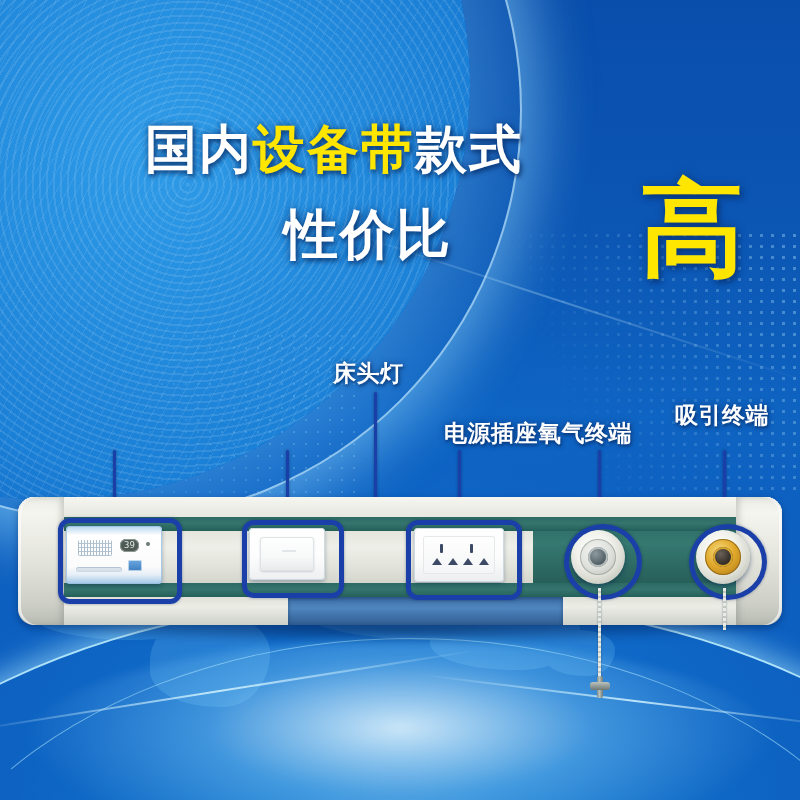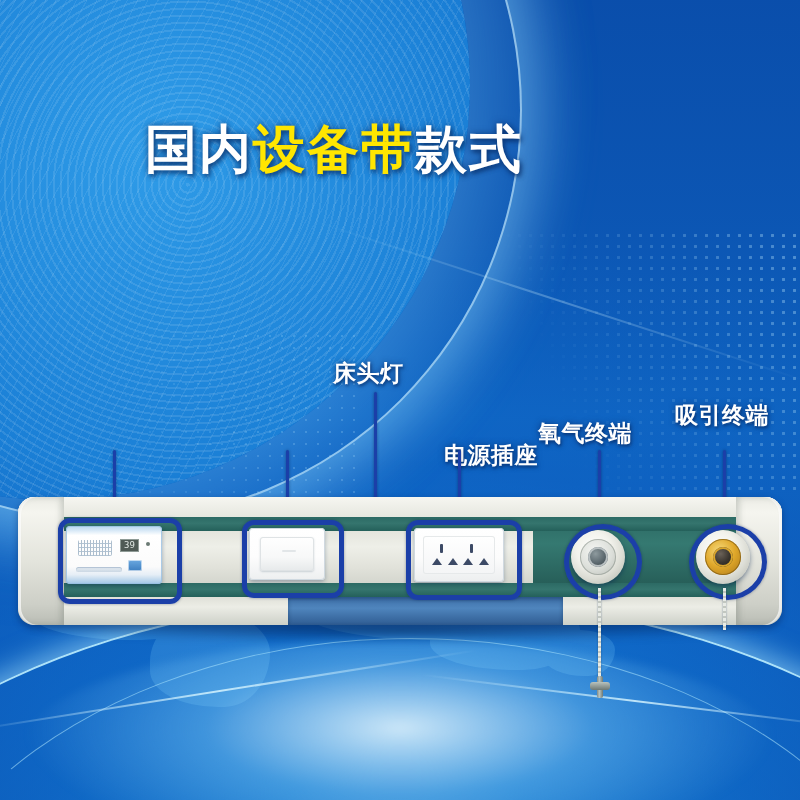--- a/index.html
+++ b/index.html
@@ -125,21 +125,21 @@
     background:linear-gradient(180deg,#f6f6f1 0%,#e6e7df 100%);}
 
   
   .intercom{position:absolute;left:66px;top:526px;width:96px;height:58px;border-radius:4px;
     background:linear-gradient(180deg,#b7d7ef 0%,#cfe4f5 6%,#ffffff 16%,#fbfbfb 70%,#e6eef6 84%,#9fc6e6 100%);
     box-shadow:0 2px 4px rgba(10,40,80,.35), inset 0 0 0 1px rgba(150,190,225,.8);}
   .ic-grille{position:absolute;left:12px;top:14px;width:34px;height:16px;
     background:repeating-linear-gradient(90deg,#9fb4c6 0 1px,rgba(255,255,255,0) 1px 3px),
                repeating-linear-gradient(0deg,#a8bccd 0 1px,rgba(255,255,255,0) 1px 4px);
     opacity:.85;border-radius:2px;}
-  .ic-display{position:absolute;left:54px;top:13px;width:19px;height:13px;border-radius:0;
+  .ic-display{position:absolute;left:54px;top:13px;width:19px;height:13px;border-radius:6px;
     background:#4f5a55;color:#dfe6e2;font-size:9px;line-height:13px;text-align:center;
     font-family:"DejaVu Sans Mono",monospace;letter-spacing:0px;
     box-shadow:inset 0 0 0 1px #8e9a95;}
   .ic-led{position:absolute;left:80px;top:16px;width:4px;height:4px;border-radius:50%;
     background:#6b7a74;}
   .ic-btn{position:absolute;left:62px;top:34px;width:14px;height:11px;border-radius:2px;
     background:linear-gradient(180deg,#6aa8e0,#3d7ec0);box-shadow:inset 0 0 0 1px rgba(255,255,255,.6);}
   .ic-slot{position:absolute;left:10px;top:41px;width:46px;height:5px;border-radius:3px;
     background:linear-gradient(180deg,#e8eef4,#cbd8e4);box-shadow:inset 0 1px 1px rgba(120,150,180,.5);}
 
@@ -219,24 +219,28 @@
 
   <div class="arc arc1"></div>
   <div class="arc arc2"></div>
   <div class="bottom-glow"></div>
   <div class="streak" style="left:-40px;top:690px;width:520px;transform:rotate(-9deg);"></div>
   <div class="streak" style="left:420px;top:700px;width:430px;transform:rotate(7deg);"></div>
   <div class="streak" style="left:300px;top:300px;width:520px;transform:rotate(18deg);opacity:.35;"></div>
 
   <div class="headline">
     <div class="h-line1"><span>国内</span><span class="hl">设备带</span><span>款式</span></div>
+    <div class="h-line2">
+      <span class="h-kpi">性价比</span>
+      <span class="h-big">高</span>
+    </div>
   </div>
 
   <div class="callout" style="left:333px;top:358px;text-align:right;">床头灯</div>
-  <div class="callout" style="left:400px;top:440px;margin-left:44px;">电源插座</div>
+  <div class="callout" style="left:400px;top:418px;margin-left:44px;">电源插座</div>
   <div class="callout" style="left:538px;top:418px;text-align:center;">氧气终端</div>
   <div class="callout" style="left:675px;top:400px;">吸引终端</div>
 
   <div class="leader" style="left:113px;top:450px;height:86px;"></div>
   <div class="leader" style="left:286px;top:450px;height:80px;"></div>
   <div class="leader" style="left:374px;top:392px;height:218px;"></div>
   <div class="leader" style="left:458px;top:450px;height:80px;"></div>
   <div class="leader" style="left:598px;top:450px;height:86px;"></div>
   <div class="leader" style="left:723px;top:450px;height:86px;"></div>
 

